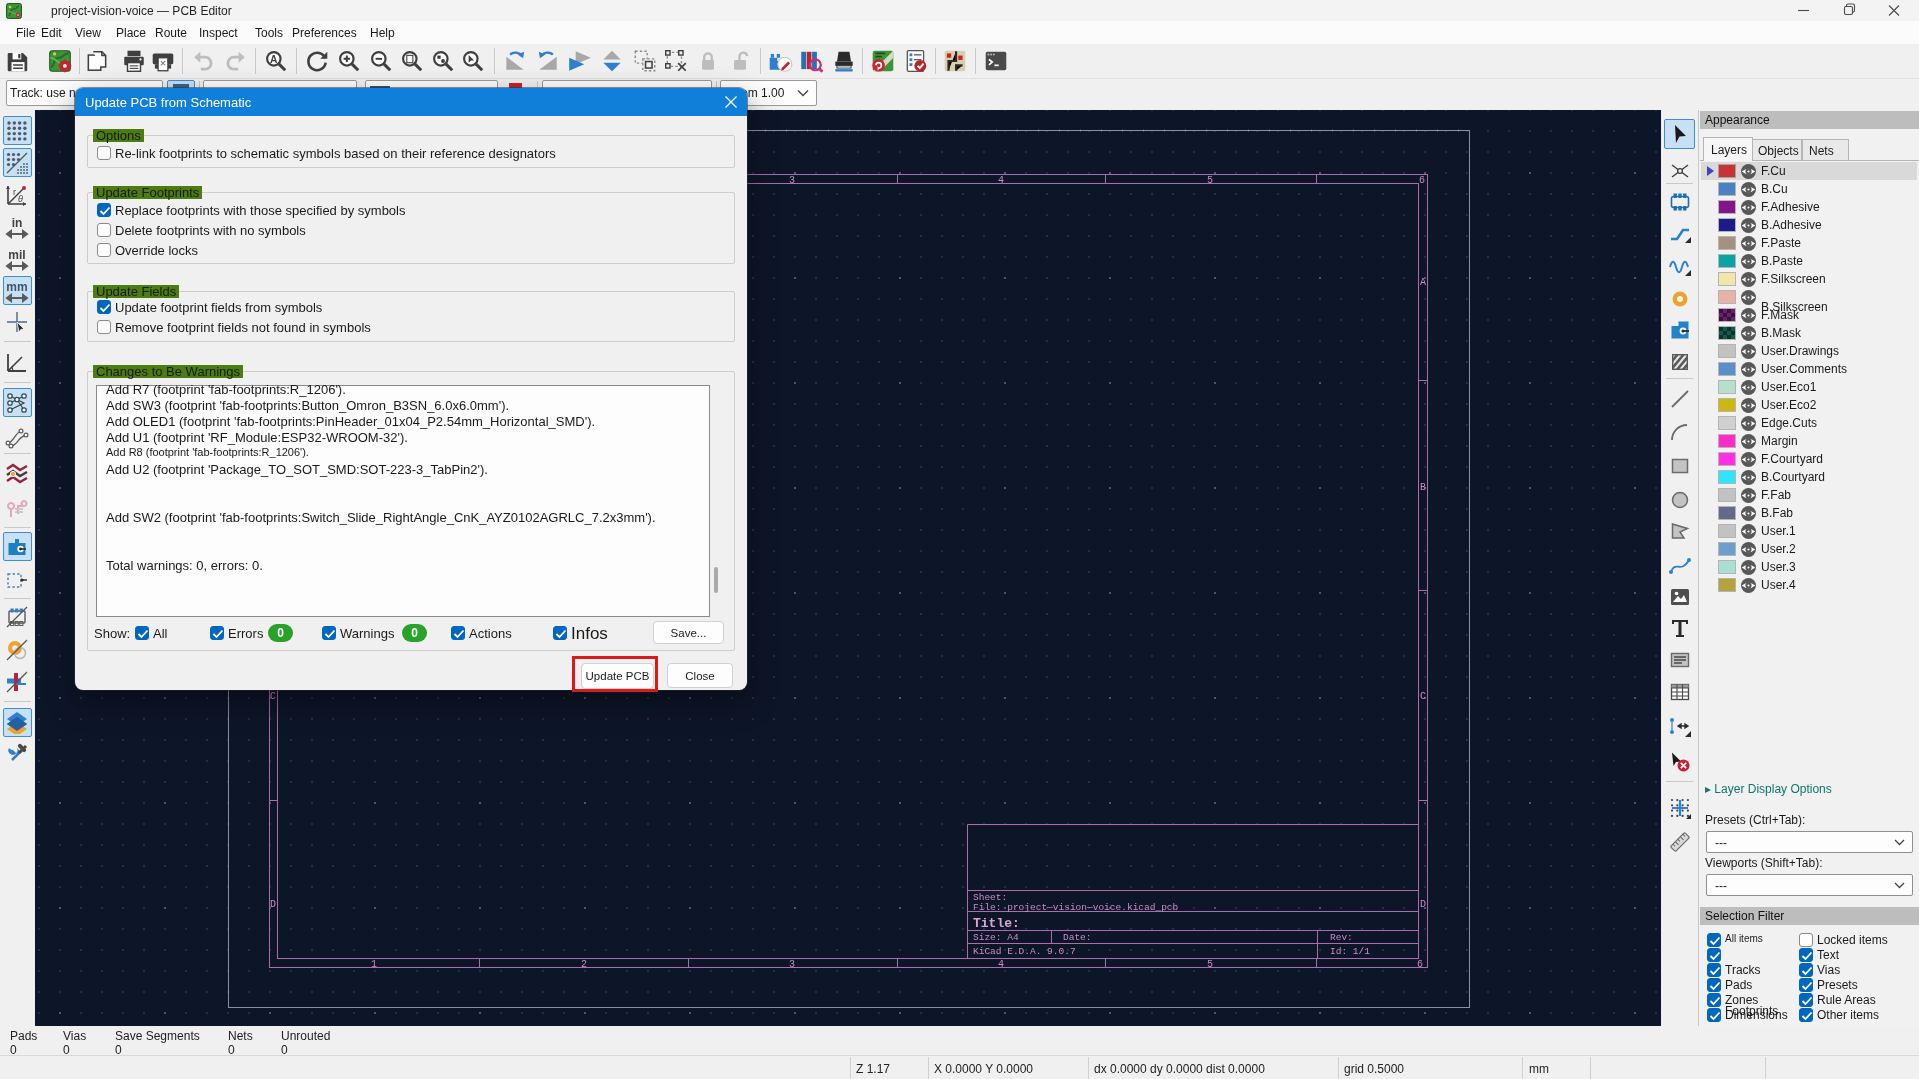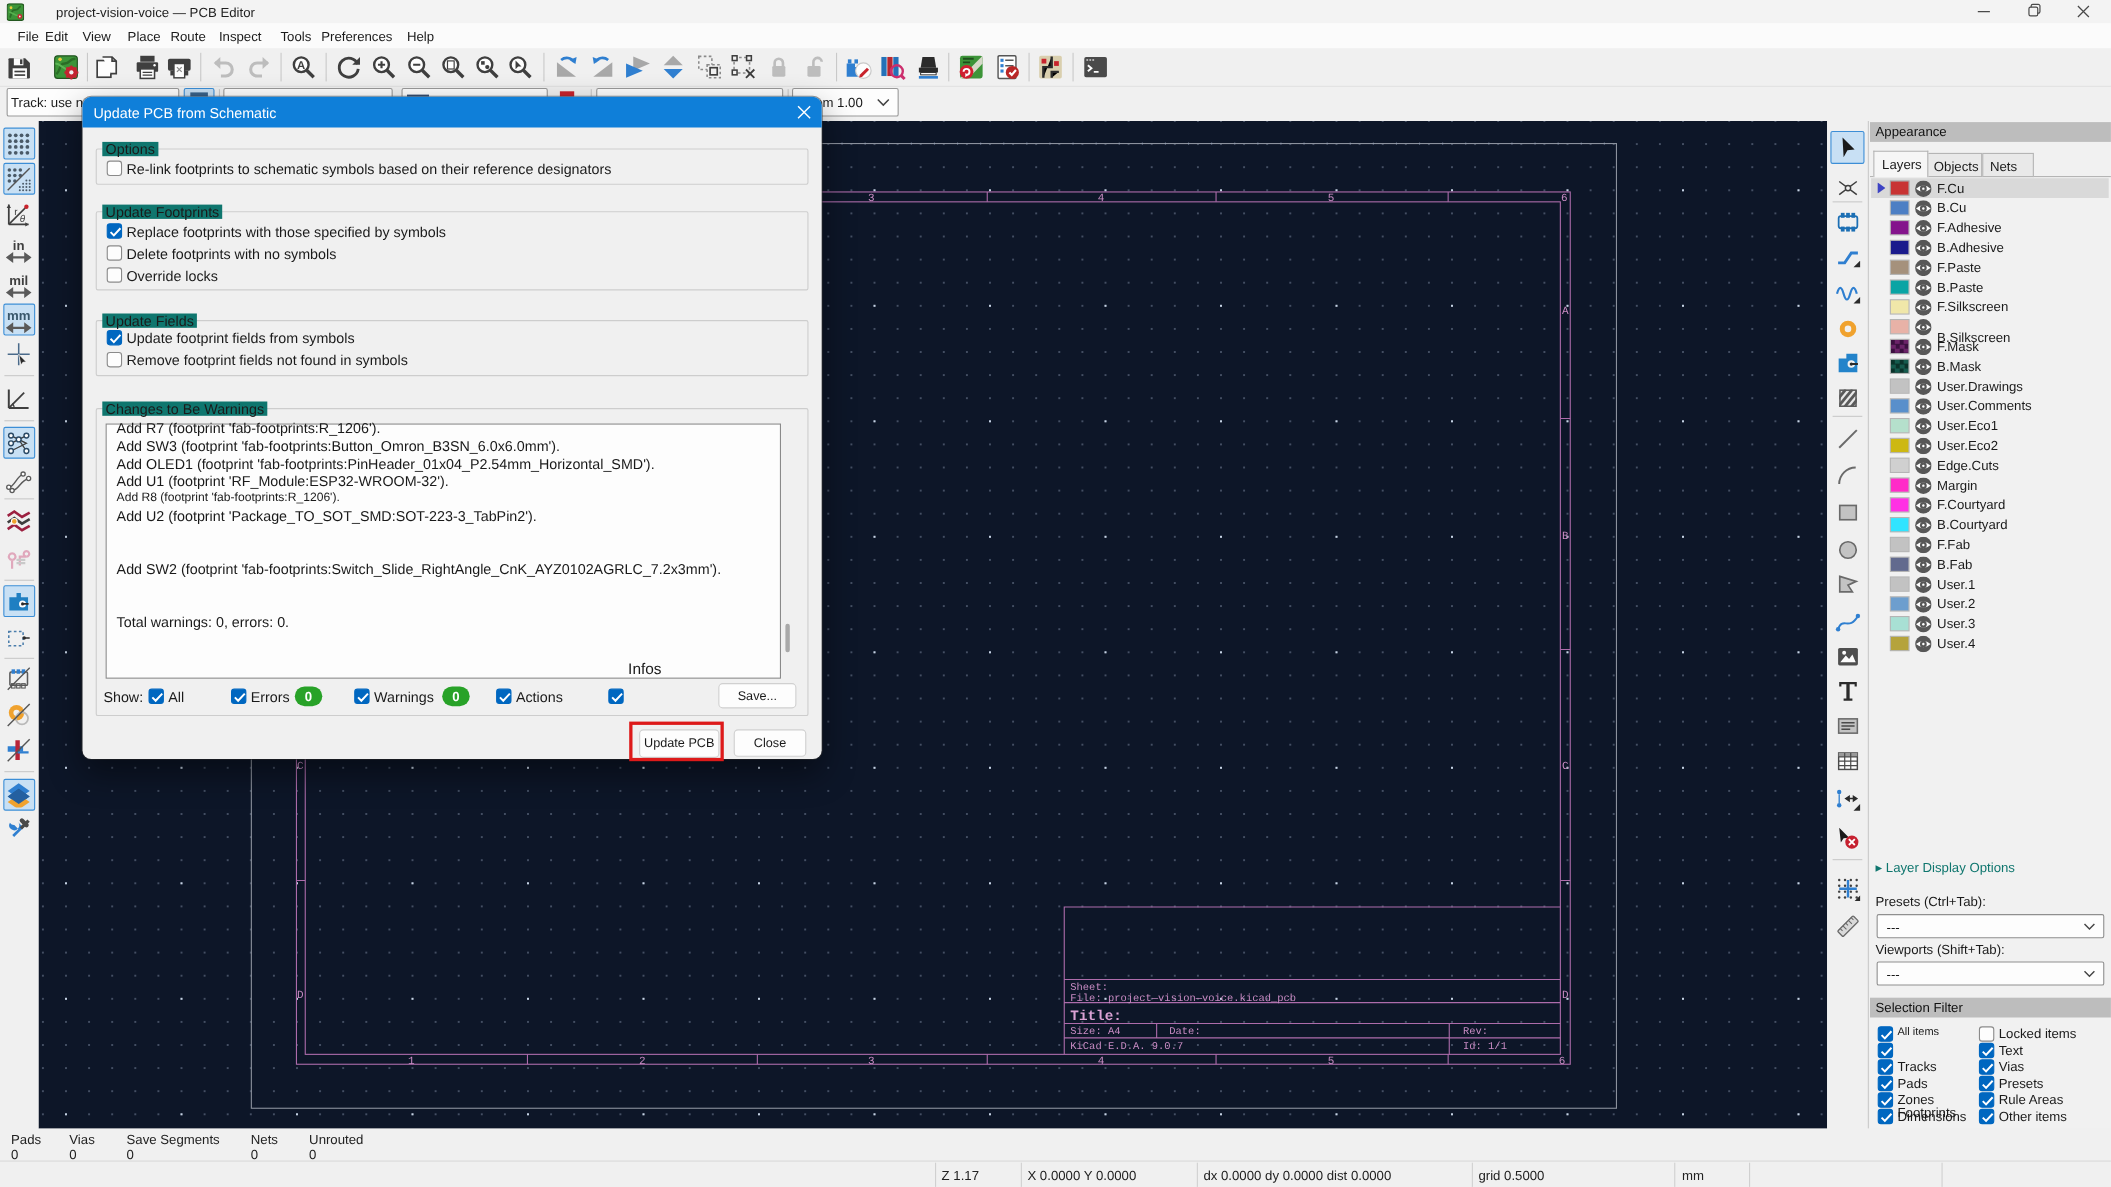--- a/index.html
+++ b/index.html
@@ -5,21 +5,21 @@
 html,body{width:1919px;height:1079px;overflow:hidden;font-family:"Liberation Sans",sans-serif;background:#f0f0f0}
 .abs{position:absolute}
 .ico{position:absolute}
 .sep1{position:absolute;width:1px;background:#c9c9c9}
 .hsep{position:absolute;height:1px;background:#c9c9c9}
 .btn-sel{position:absolute;background:#c8e0f4;border:1px solid #3c8ed6;border-radius:2px}
 .cb{position:absolute;width:14px;height:14px;border-radius:3px}
 .cb.on{background:#0067c0;border:1px solid #0067c0}
 .cb.off{background:#fdfdfd;border:1px solid #8a8a8a}
 .cb svg{position:absolute;left:1px;top:2px}
-.glabel{position:absolute;background:#0f766e;padding:0 3px;font-size:13px;color:#1a1a1a;line-height:13px}
+.glabel{position:absolute;background:#4d7c0f;padding:0 3px;font-size:13px;color:#1a1a1a;line-height:13px}
 .gbox{position:absolute;border:1px solid #cdcdcd;border-radius:2px}
 .txt{position:absolute;font-size:12px;color:#1a1a1a;white-space:nowrap}
 .pbtn{position:absolute;background:#fdfdfd;border:1px solid #d0d0d0;border-radius:4px;font-size:11.5px;color:#1a1a1a;display:flex;align-items:center;justify-content:center}
 .combo{position:absolute;background:#fdfdfd;border:1px solid #999;border-radius:2px}
 </style></head><body>
 
 <div class="abs" style="left:0;top:0;width:1919px;height:21px;background:#f3f3f3"></div>
 <svg class="ico" style="left:6px;top:3px" width="16" height="16" viewBox="0 0 16 16">
 <rect x="0.5" y="0.5" width="15" height="15" rx="2" fill="#3c9438" stroke="#23571f"></rect>
 <path d="M3 13 C5 9 4 6 8 6 C12 6 10 3 13 3" stroke="#2a6d26" stroke-width="1.6" fill="none"></path>
@@ -962,18 +962,18 @@
     <svg width="12" height="10" viewBox="0 0 12 10">
       <path d="M1.5 5 L4.5 8 L10.5 1.5" stroke="#fff" stroke-width="1.8" fill="none"></path>
     </svg>
   </div>
 <div class="txt" style="left:469px;top:626px;font-size:13px">Actions</div>
 <div class="cb on" style="left:553px;top:626px">
     <svg width="12" height="10" viewBox="0 0 12 10">
       <path d="M1.5 5 L4.5 8 L10.5 1.5" stroke="#fff" stroke-width="1.8" fill="none"></path>
     </svg>
   </div>
-<div class="txt" style="left:571px;top:600px;font-size:14px">Infos</div>
+<div class="txt" style="left:571px;top:624px;font-size:17px">Infos</div>
 <div class="abs" style="left:268px;top:624px;width:25px;height:18px;background:#28a228;border-radius:9px;color:#fff;font-size:12px;font-weight:bold;text-align:center;line-height:18px">0</div>
 <div class="abs" style="left:402px;top:624px;width:25px;height:18px;background:#28a228;border-radius:9px;color:#fff;font-size:12px;font-weight:bold;text-align:center;line-height:18px">0</div>
 <div class="pbtn" style="left:653px;top:621px;width:71px;height:23px">Save...</div>
 <div class="pbtn" style="left:581px;top:663px;width:73px;height:26px">Update PCB</div>
 <div class="pbtn" style="left:667px;top:663px;width:66px;height:25px">Close</div>
 <div class="abs" style="left:572px;top:656px;width:86px;height:36px;border:3px solid #dd1a1a"></div>
 </body></html>

